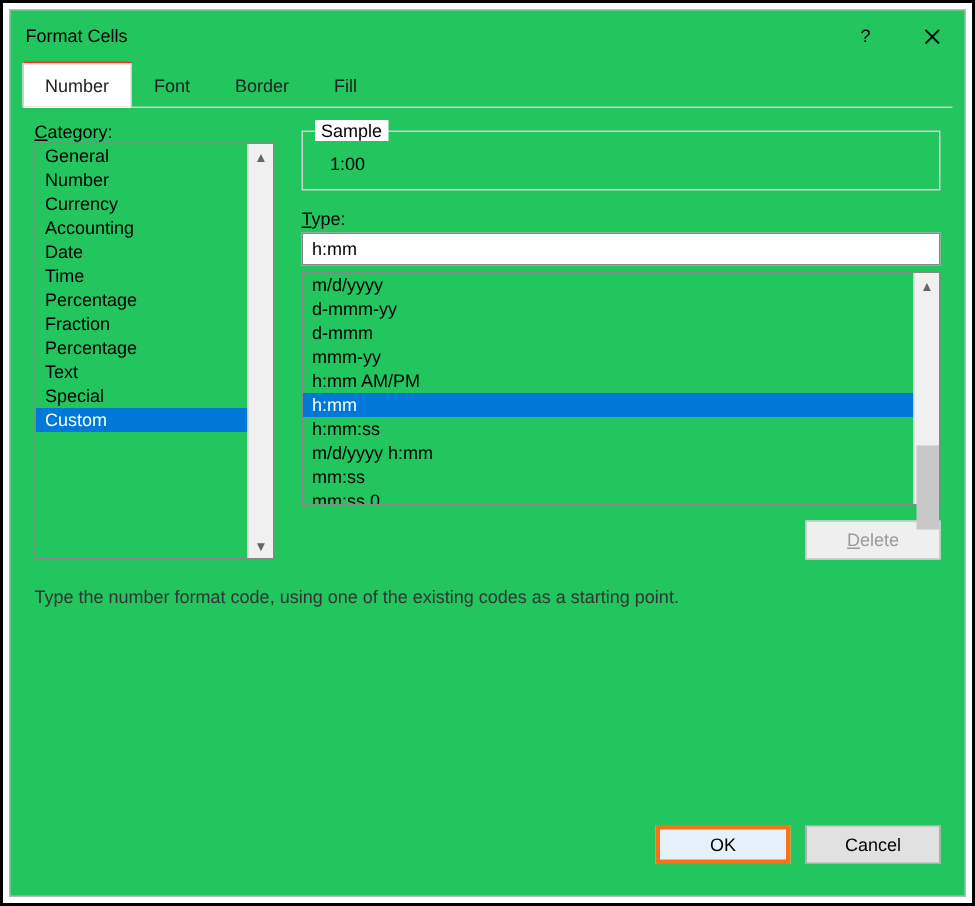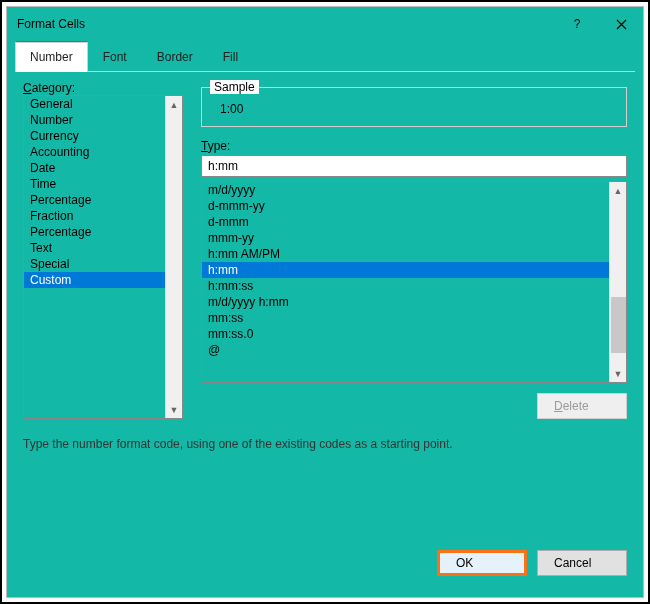--- a/index.html
+++ b/index.html
@@ -1,18 +1,18 @@
 <!DOCTYPE html>
 <html><head>
 <meta charset="utf-8">
 <style>
   * { box-sizing: border-box; font-family: "Segoe UI", Tahoma, sans-serif; font-size: 12px; }
   body { margin: 0; background: #fff; }
   .outer { width: 650px; height: 604px; border: 2px solid #000; position: relative; background: #fff; }
-  .window { position: absolute; left: 4px; top: 4px; right: 4px; bottom: 4px; border: 1px solid #bbb; background: #14b8a6; display: flex; flex-direction: column; }
+  .window { position: absolute; left: 4px; top: 4px; right: 4px; bottom: 4px; border: 1px solid #bbb; background: #22c55e; display: flex; flex-direction: column; }
   .titlebar { height: 34px; display: flex; align-items: center; padding: 0 0 0 10px; }
   .title { flex: 0 0 auto; font-size: 12px; }
   .titlebar-spacer { flex: 1; }
   .title-btn { width: 44px; height: 34px; display: flex; align-items: center; justify-content: center; color: #000; }
   .tabs { display: flex; height: 30px; border-bottom: 1px solid #d0d0d0; margin: 0 8px; position: relative; top: 1px; }
   .tab { padding: 0 14px; display: flex; align-items: center; border: 1px solid transparent; border-bottom: none; position: relative; color: #222; }
   .tab.active { border-color: #d0d0d0; background: #fff; }
   .tab.active::after { content: ""; position: absolute; left: 0; right: 0; bottom: -1px; height: 1px; background: #fff; }
   .tab-highlight { position: absolute; border: 2px solid #e23c2a; border-radius: 1px; pointer-events: none; }
   .body { flex: 1; padding: 10px 16px 0 16px; display: flex; flex-direction: column; }
@@ -24,28 +24,28 @@
   .cat-items { flex: 1; overflow: hidden; }
   .cat-item { padding: 1px 6px; color: #000; white-space: nowrap; }
   .cat-item.selected { background: #0078d7; color: #fff; }
   .cat-scrollbar { width: 17px; background: #f0f0f0; border-left: 1px solid #ddd; display: flex; flex-direction: column; align-items: center; }
   .sb-arrow { width: 100%; height: 17px; display: flex; align-items: center; justify-content: center; color: #666; font-size: 9px; }
   .sb-track { flex: 1; }
   .sample-box { border: 1px solid #d0d0d0; position: relative; padding: 14px 12px 10px 12px; margin-top: 6px; }
   .sample-legend { position: absolute; top: -8px; left: 8px; background: #fff; padding: 0 4px; }
   .type-label { margin-top: 12px; margin-bottom: 2px; }
   .type-input { width: 100%; height: 22px; border: 1px solid #888; padding: 2px 6px; font-family: inherit; font-size: 12px; }
-  .fmt-list { margin-top: 4px; border: 1px solid #888; height: 202px; display: flex; position: relative; }
+  .fmt-list { margin-top: 4px; border: 1px solid #888; height: 156px; display: flex; position: relative; }
   .fmt-items { flex: 1; overflow: hidden; }
   .fmt-item { padding: 1px 6px; white-space: nowrap; }
   .fmt-item.selected { background: #0078d7; color: #fff; }
   .fmt-scrollbar { width: 17px; background: #f0f0f0; border-left: 1px solid #ddd; display: flex; flex-direction: column; align-items: center; position: relative; }
   .fmt-thumb { width: 15px; background: #c8c8c8; position: absolute; left: 1px; }
   .delete-row { display: flex; justify-content: flex-end; margin-top: 10px; }
-  .btn { min-width: 90px; height: 26px; border: 1px solid #adadad; background: #e1e1e1; display: flex; align-items: center; padding: 0 16px; }
+  .btn { min-width: 90px; height: 26px; border: 1px solid #adadad; background: #e1e1e1; display: flex; align-items: center; justify-content: center; padding: 0 16px; }
   .btn.disabled { color: #9a9a9a; border-color: #cfcfcf; background: #efefef; }
   .hint { margin-top: 18px; color: #333; }
   .footer { height: 54px; border-top: 0; display: flex; align-items: center; justify-content: flex-end; gap: 10px; padding: 0 16px 14px 16px; }
   .btn.primary { border: 3px solid #f97316; background: #e5f1fb; color: #000; }
   .underline-first::first-letter { text-decoration: underline; }
 </style>
 </head>
 <body>
 
 <div class="outer">

